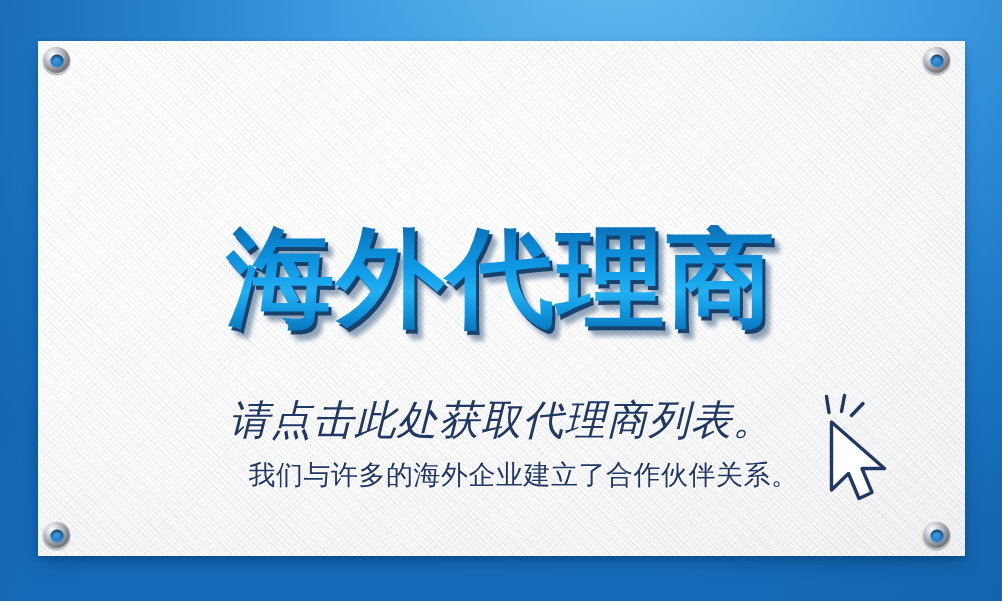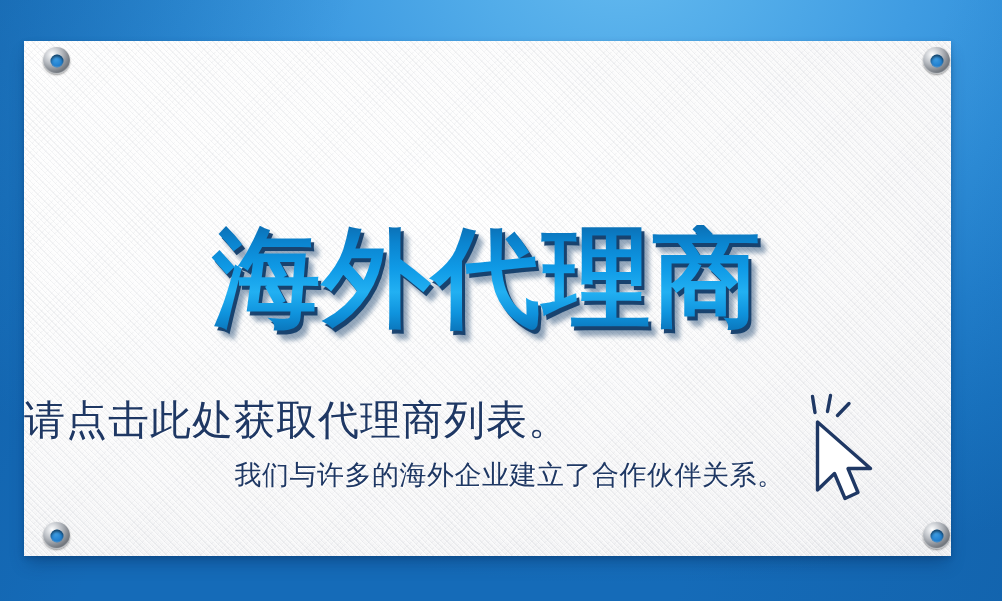--- a/index.html
+++ b/index.html
@@ -39,21 +39,21 @@
     inset: 0;
     pointer-events: none;
     background:
       linear-gradient(115deg, rgba(10,70,130,0.30) 0%, rgba(10,70,130,0.0) 28%),
       linear-gradient(295deg, rgba(10,70,130,0.18) 0%, rgba(10,70,130,0.0) 26%);
   }
 
   
   .board {
     position: absolute;
-    left: 24px;
+    left: 38px;
     top: 41px;
     width: 927px;
     height: 515px;
     background:
       linear-gradient(135deg, #fdfdfd 0%, #f4f4f5 45%, #eeeef0 100%);
     box-shadow:
       0 10px 16px -4px rgba(6,46,92,0.42),
       0 2px 5px rgba(6,46,92,0.26);
     z-index: 2;
   }
@@ -166,28 +166,29 @@
     filter:
       drop-shadow(3px 4px 0px rgba(14,58,104,0.92))
       drop-shadow(5px 6px 2px rgba(14,58,104,0.45));
   }
 
   .subtitle {
     position: absolute;
     left: 0;
     right: 0;
     top: 315px;
-    text-align: left;
+    text-align: center;
     font-family: "Liberation Serif", "DejaVu Serif", serif;
     font-size: 41px;
     line-height: 1.15;
     letter-spacing: 1px;
     color: #1f3864;
     white-space: nowrap;
     text-shadow: 1px 1px 0 rgba(255,255,255,0.9);
+    font-style: italic;
   }
 
   .tagline {
     position: absolute;
     left: 0;
     right: 0;
     top: 391px;
     text-align: center;
     font-family: "Liberation Serif", "DejaVu Serif", serif;
     font-size: 27px;

